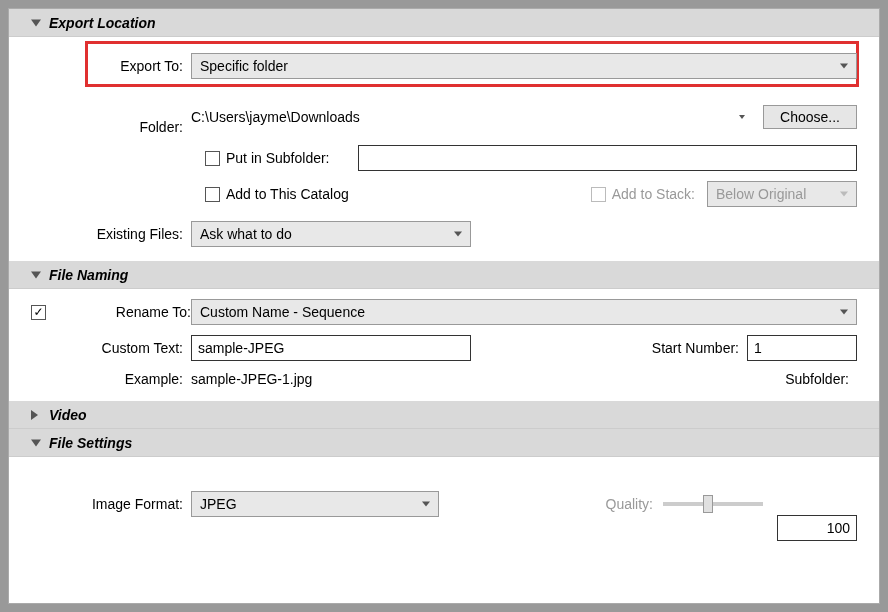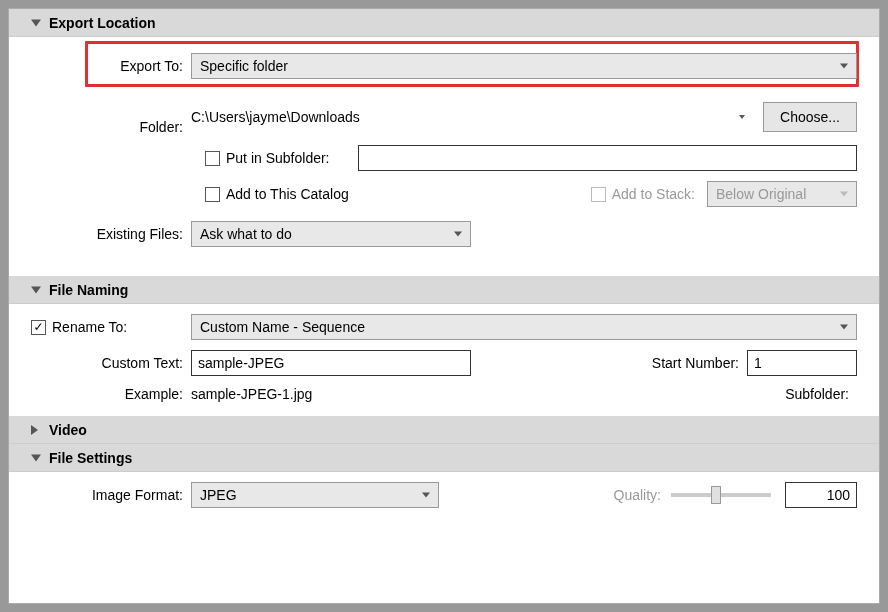--- a/index.html
+++ b/index.html
@@ -20,20 +20,21 @@
   }
   .section-header {
     background: #d9d9d9;
     padding: 5px 20px 5px 22px;
     font-weight: bold;
     border-bottom: 1px solid #ccc;
     position: relative;
     min-height: 28px;
     display: flex;
     align-items: center;
+    font-style: italic;
   }
   .section-header .tri {
     position: absolute;
     left: 22px;
     top: 50%;
     transform: translateY(-50%);
   }
   .section-header .lbl { margin-left: 18px; }
   .tri-down {
     width: 0; height: 0;
@@ -93,21 +94,21 @@
     border: 1px solid #333;
     height: 26px;
     padding: 0 6px;
     background: #fff;
     display: flex;
     align-items: center;
   }
   .button {
     background: #e6e6e6;
     border: 1px solid #999;
-    height: 30px;
+    height: 24px;
     padding: 0 16px;
     display: flex;
     align-items: center;
     justify-content: center;
   }
   .checkbox {
     width: 15px; height: 15px;
     border: 1px solid #555;
     background: #fff;
     display: inline-flex;
@@ -188,36 +189,36 @@
       <span>Add to This Catalog</span>
       <div style="flex:1;"></div>
       <span class="checkbox disabled"></span>
       <span class="disabled-text" style="margin-right:12px;">Add to Stack:</span>
       <div class="dropdown disabled" style="width:150px; flex:none;">
         <span>Below Original</span>
         <span class="caret" style="border-top-color:#bbb;"></span>
       </div>
     </div>
 
-    <div class="row" style="margin-top:14px; margin-bottom:15px;">
+    <div class="row" style="margin-top:14px; margin-bottom:0;">
       <div class="label" style="width:160px;">Existing Files:</div>
       <div class="dropdown" style="width:280px; flex:none;">
         <span>Ask what to do</span>
         <span class="caret"></span>
       </div>
     </div>
   </div>
 
   <div class="section-header">
     <span class="tri tri-down"></span>
     <span class="lbl">File Naming</span>
   </div>
   <div class="section-body">
     <div class="row">
-      <div style="width:160px; display:flex; justify-content:flex-start; align-items:center; padding-right:16px;">
+      <div style="width:160px; display:flex; justify-content:space-between; align-items:center; padding-right:0;">
         <span class="checkbox checked"></span>
         <span>Rename To:</span>
       </div>
       <div class="dropdown" style="flex:1;">
         <span>Custom Name - Sequence</span>
         <span class="caret"></span>
       </div>
     </div>
     <div class="row">
       <div class="label" style="width:160px;">Custom Text:</div>
@@ -252,19 +253,19 @@
       <div class="label" style="width:160px;">Image Format:</div>
       <div class="dropdown" style="width:248px; flex:none;">
         <span>JPEG</span>
         <span class="caret"></span>
       </div>
       <div style="flex:1;"></div>
       <span class="disabled-text" style="margin-right:10px;">Quality:</span>
       <div class="slider">
         <div class="slider-thumb" style="left:40px;"></div>
       </div>
-      <div class="text-input" style="width:72px; margin-left:14px; justify-content:flex-end;">
+      <div class="text-input" style="width:80px; margin-left:14px; justify-content:flex-end;margin-top:48px;">
         <span>100</span>
       </div>
     </div>
   </div>
 
 </div>
 
 </body></html>

